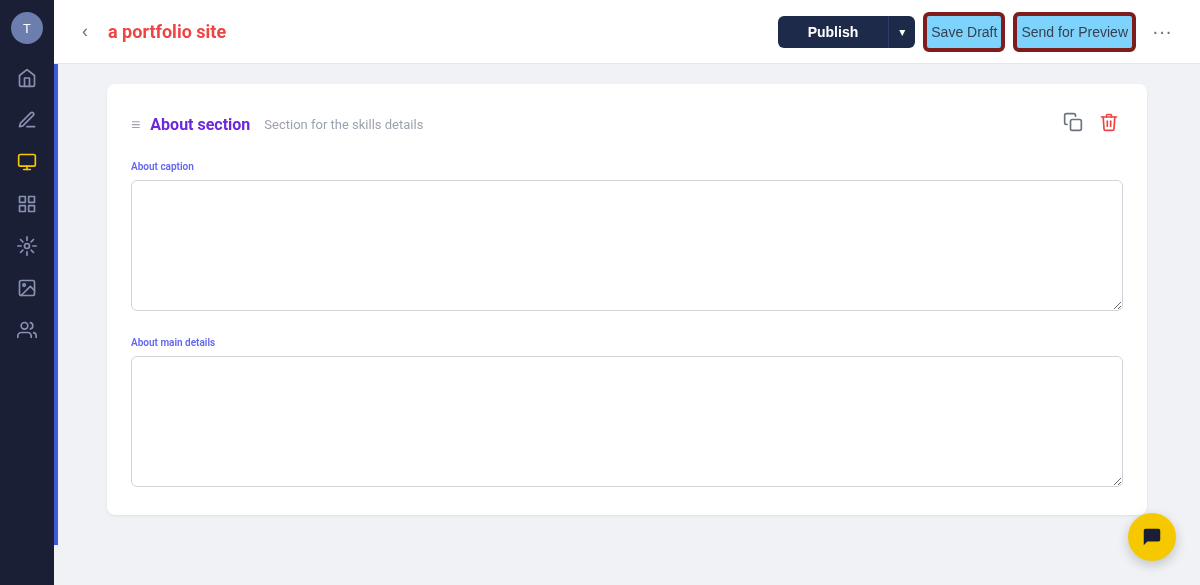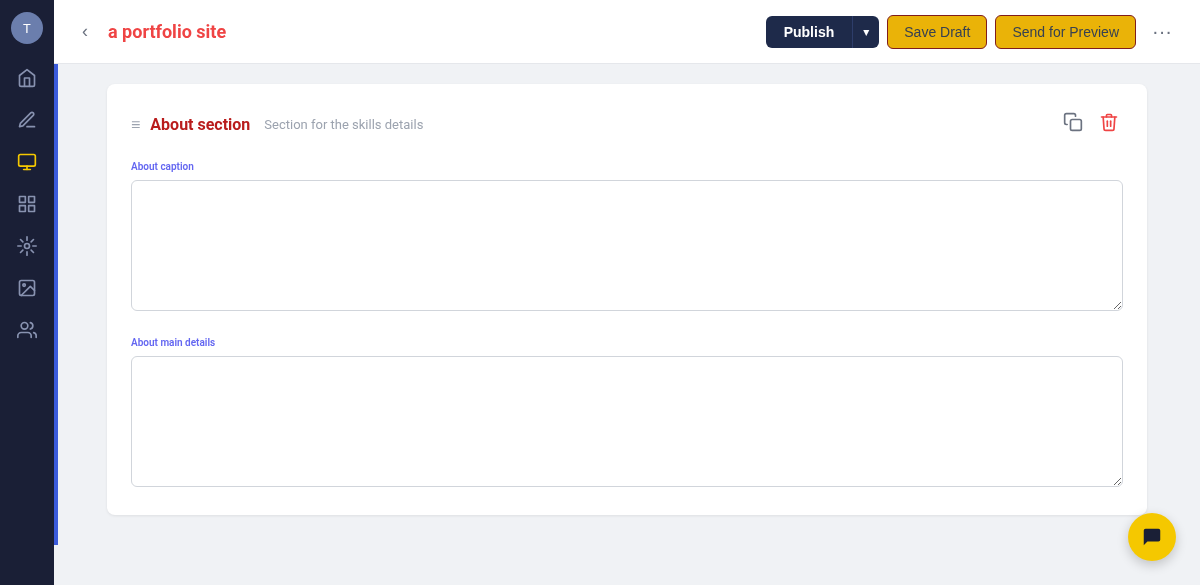--- a/index.html
+++ b/index.html
@@ -81,41 +81,41 @@
       gap: 8px;
     }
     .btn-publish-group {
       display: flex;
       align-items: stretch;
     }
     .btn-publish {
       background: #1e2a4a;
       color: white;
       border: none;
-      padding: 8px 18px;
+      padding: 8px 30px;
       font-size: 14px;
       font-weight: 600;
       border-radius: 6px 0 0 6px;
       cursor: pointer;
     }
     .btn-publish-arrow {
       background: #1e2a4a;
       color: white;
       border: none;
       border-left: 1px solid #2d3d6a;
       padding: 8px 10px;
       border-radius: 0 6px 6px 0;
       cursor: pointer;
       font-size: 12px;
     }
     .btn-secondary {
-      background: #eab308;
+      background: #7dd3fc;
       color: #374151;
-      border: 1px solid #7f1d1d;
-      padding: 8px 16px;
+      border: 4px solid #7f1d1d;
+      padding: 8px 4px;
       font-size: 14px;
       font-weight: 500;
       border-radius: 6px;
       cursor: pointer;
     }
     .btn-more {
       background: none;
       border: none;
       color: #6b7280;
       font-size: 20px;
@@ -166,21 +166,21 @@
       align-items: center;
       gap: 10px;
     }
     .section-menu-icon {
       color: #9ca3af;
       font-size: 16px;
     }
     .section-title {
       font-size: 16px;
       font-weight: 700;
-      color: #b91c1c;
+      color: #6d28d9;
     }
     .section-subtitle {
       font-size: 13px;
       color: #9ca3af;
       margin-left: 4px;
     }
     .section-actions {
       display: flex;
       gap: 8px;
     }

